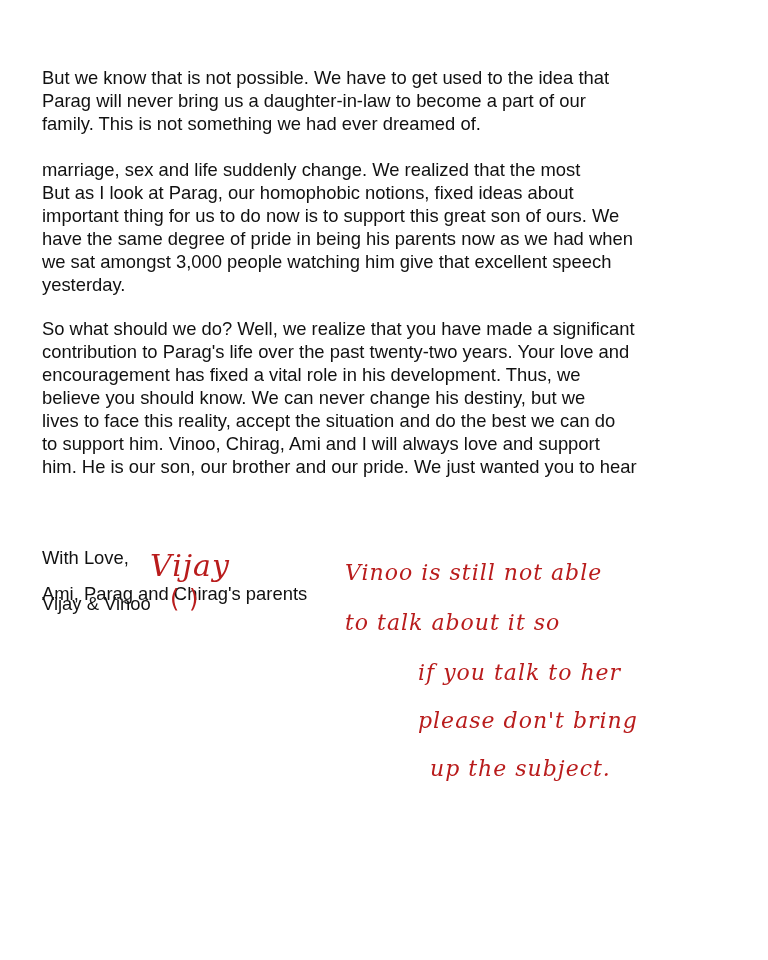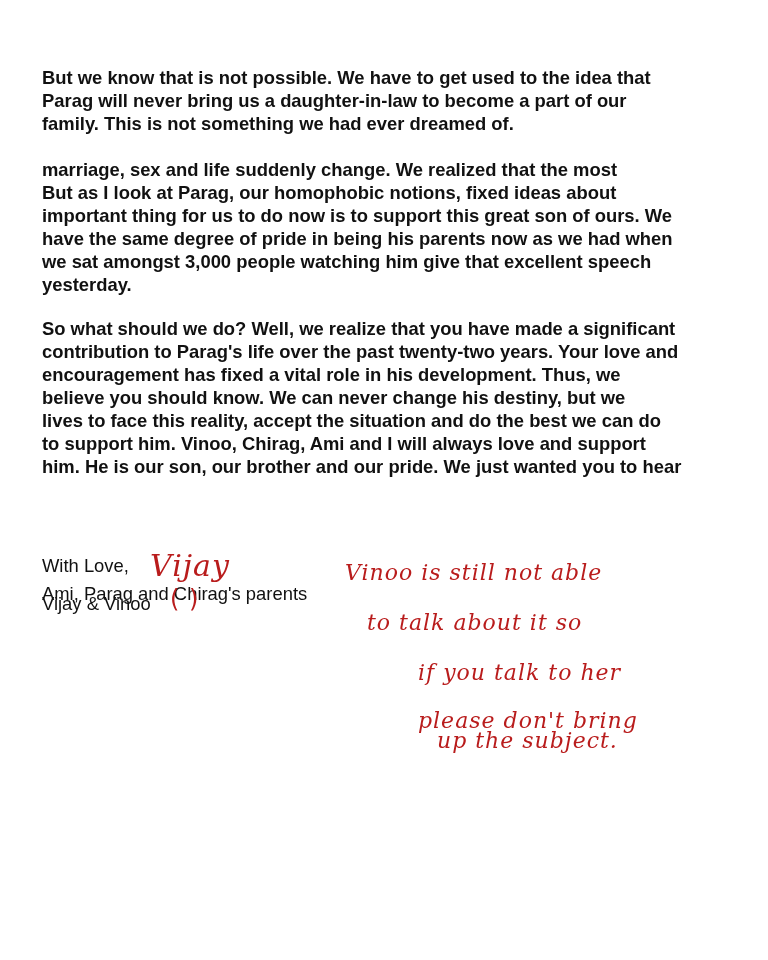--- a/index.html
+++ b/index.html
@@ -2,21 +2,21 @@
 <html><head>
 <meta charset="utf-8">
 <style>
   html, body { margin: 0; padding: 0; background: #ffffff; }
   body {
     width: 768px; height: 960px; position: relative; overflow: hidden;
     font-family: "Liberation Sans", sans-serif; color: #111111;
   }
   .para {
     position: absolute; left: 42px; width: 700px;
-    font-size: 18.4px; line-height: 23px; margin: 0; font-weight: bold;
+    font-size: 18.4px; line-height: 23px; margin: 0;
   }
   .line { display: block; white-space: nowrap; }
   .typed {
     position: absolute; left: 42px; font-size: 18.4px; line-height: 23px; white-space: nowrap;
   }
   .hand {
     position: absolute; white-space: nowrap;
     font-family: "DejaVu Serif", serif; font-style: italic; color: #b91c1c;
     font-size: 22px; letter-spacing: 1px;
   }
@@ -46,26 +46,26 @@
   <p class="para" style="top:317px;">
     <span class="line">So what should we do? Well, we realize that you have made a significant</span>
     <span class="line">contribution to Parag's life over the past twenty-two years. Your love and</span>
     <span class="line">encouragement has fixed a vital role in his development. Thus, we</span>
     <span class="line">believe you should know. We can never change his destiny, but we</span>
     <span class="line">lives to face this reality, accept the situation and do the best we can do</span>
     <span class="line">to support him. Vinoo, Chirag, Ami and I will always love and support</span>
     <span class="line">him. He is our son, our brother and our pride. We just wanted you to hear</span>
   </p>
 
-  <span class="typed" style="top:546px;margin-top:8px;">With Love,</span>
+  <span class="typed" style="top:546px;">With Love,</span>
   <span class="typed" style="top:592px;">Vijay &amp; Vinoo</span>
   <span class="typed" style="top:582px;">Ami, Parag and Chirag's parents</span>
 
   <span class="hand sig-vijay">Vijay</span>
   <span class="hand sig-paren">(&nbsp;)</span>
 
   <span class="hand" style="left:345px; top:560px;">Vinoo is still not able</span>
-  <span class="hand" style="left:345px; top:610px;margin-left:22px;">to talk about it so</span>
+  <span class="hand" style="left:345px; top:610px;">to talk about it so</span>
   <span class="hand" style="left:418px; top:660px;">if you talk to her</span>
   <span class="hand" style="left:418px; top:708px;">please don't bring</span>
-  <span class="hand" style="left:430px; top:728px;margin-left:7px;">up the subject.</span>
+  <span class="hand" style="left:430px; top:756px;">up the subject.</span>
 
 </div>
 
 </body></html>

